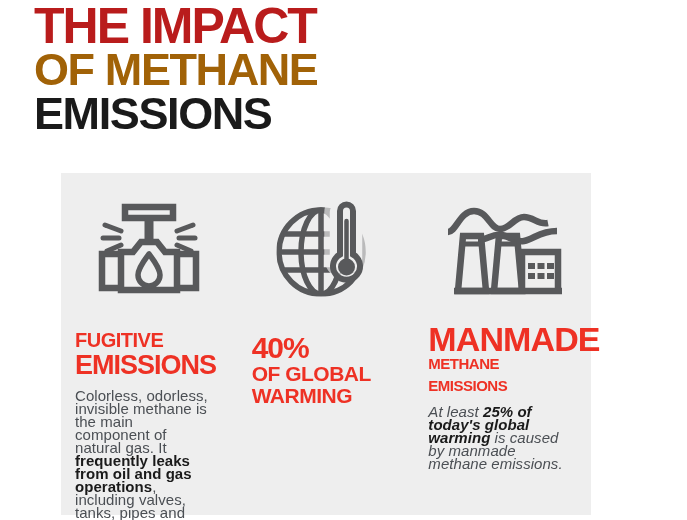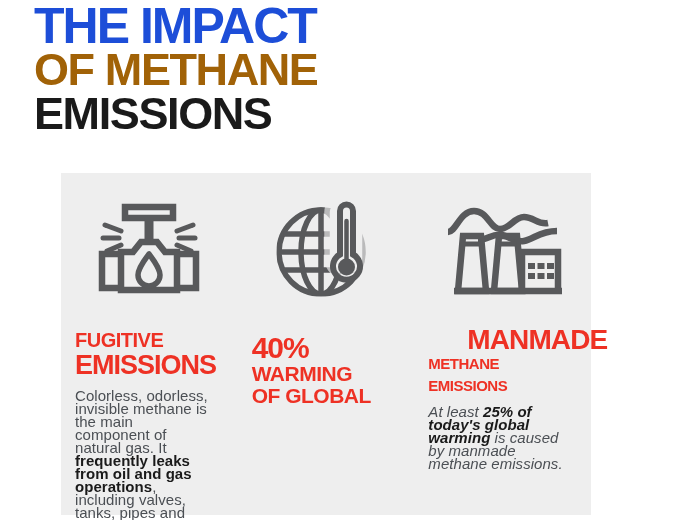--- a/index.html
+++ b/index.html
@@ -27,21 +27,21 @@
     font-family: "Liberation Sans", sans-serif;
     font-weight: bold;
     font-size: 47px;
     line-height: 44px;
     letter-spacing: -1.6px;
     white-space: nowrap;
     margin: 0;
     padding: 0;
   }
   .title-line-1 {
-    color: #1d4ed8;
+    color: #b91c1c;
     font-size: 50px;
     letter-spacing: -2.0px;
   }
   .title-line-2 {
     color: #a16207;
     font-size: 45px;
     letter-spacing: -1.4px;
   }
   .title-line-3 {
     color: #1a1a1a;
@@ -110,21 +110,21 @@
   
   .card-1 .card-heading { top: 157px; }
   .card-1 .head-small { font-size: 20px; line-height: 21px; }
   .card-1 .head-big { font-size: 27px; line-height: 28px; letter-spacing: -1px; }
 
   .card-2 .card-heading { top: 160px; }
   .card-2 .head-big { font-size: 30px; line-height: 30px; letter-spacing: -1px;}
   .card-2 .head-small { font-size: 21px; line-height: 22px; }
 
   .card-3 .card-heading { top: 153px; }
-  .card-3 .head-big { font-size: 28px; line-height: 27px; letter-spacing: -0.9px; margin-left: 39px;}
+  .card-3 .head-big { font-size: 34px; line-height: 27px; letter-spacing: -0.9px;}
   .card-3 .head-small { font-size: 15px; line-height: 22px; }
 
   
   .card-body {
     position: absolute;
     left: 14px;
     right: 28px;
     color: #4b4f54;
     font-size: 15px;
     line-height: 13px;
@@ -206,22 +206,22 @@
         <path d="M72 10 v44" stroke-width="0"></path>
         <path d="M66 12 a6.5 6.5 0 0 1 13 0 v43.5 a13.5 13.5 0 1 1 -13 0 Z" stroke-width="6"></path>
 
         <path d="M72.5 22 v38" stroke-width="4.5" stroke-linecap="round"></path>
 
         <circle cx="72.5" cy="68" r="8.5" fill="#58595b" stroke="none"></circle>
       </svg>
     </div>
     <div class="card-heading">
       <span class="head-big">40%</span>
+      <span class="head-small">OF GLOBAL</span>
       <span class="head-small">WARMING</span>
-      <span class="head-small">OF GLOBAL</span>
     </div>
   </div>
 
   <div class="card card-3">
     <div class="card-icon">
       <svg width="118" height="92" viewBox="0 0 118 92" fill="none" stroke="#58595b" stroke-width="6.5" stroke-linecap="butt" stroke-linejoin="miter">
 
         <path d="M4 29 C12 29 16 8 30 8 C44 8 46 26 56 26 C66 26 70 14 80 14 C90 14 94 22 104 20" stroke-width="6.5" fill="none"></path>
 
         <path d="M34 37 C44 37 48 30 58 32 C68 34 70 40 80 38 C90 36 96 28 113 28" stroke-width="6.5" fill="none"></path>

